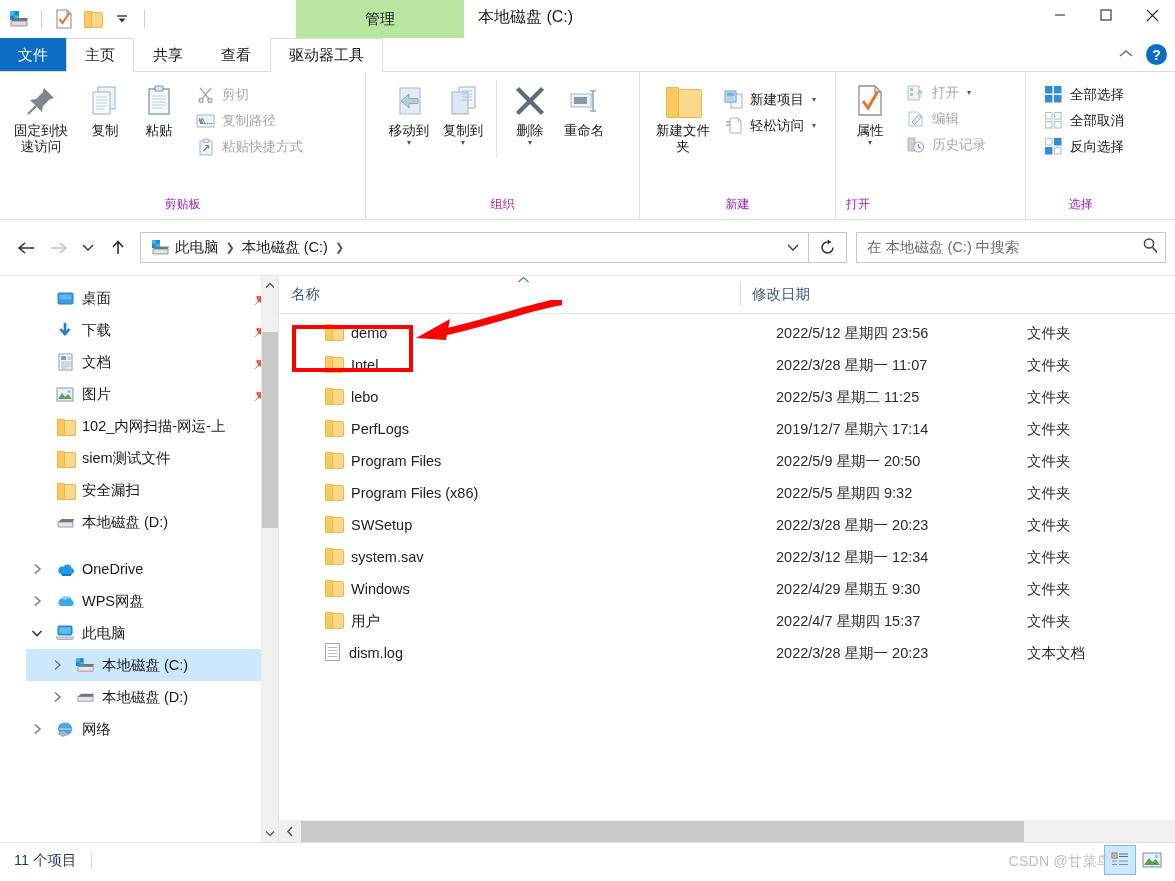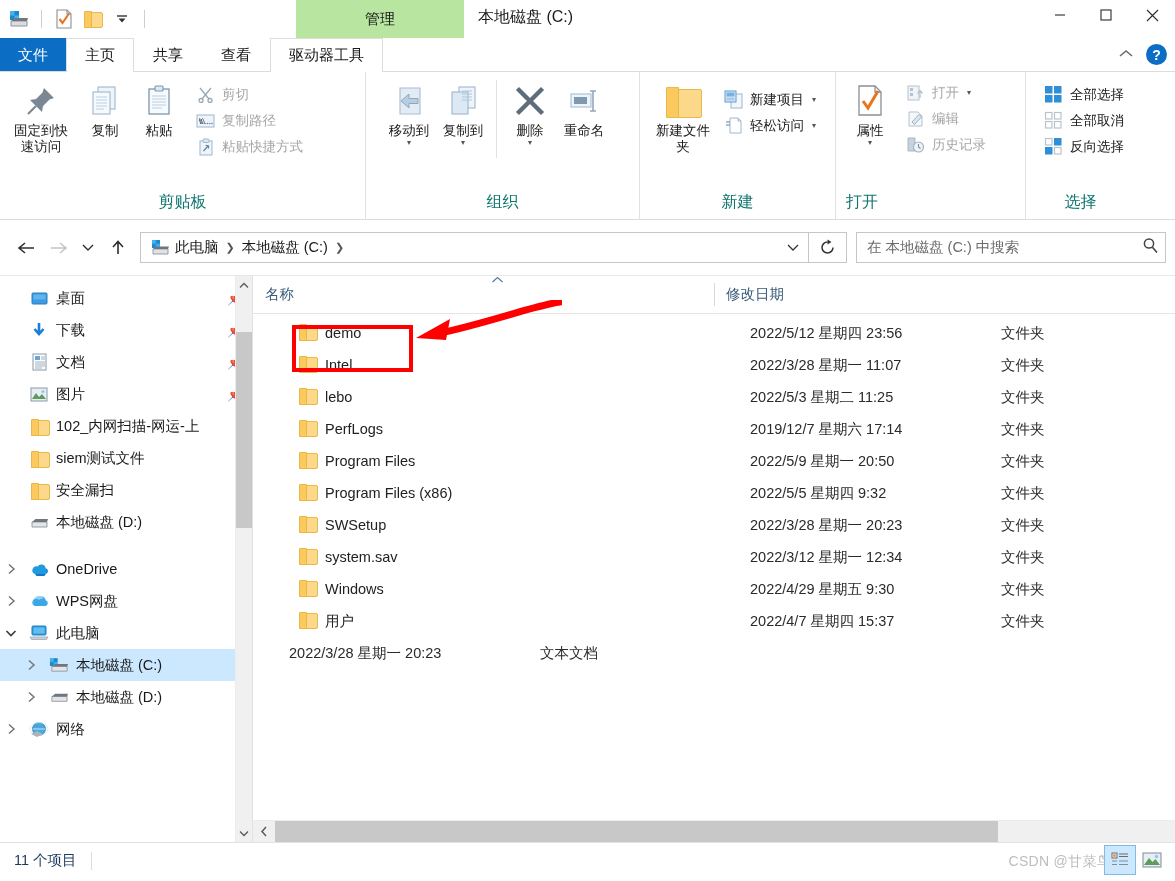--- a/index.html
+++ b/index.html
@@ -92,21 +92,21 @@
   .rgroup{
     position:relative;
     display:flex; flex-direction:column;
     justify-content:space-between;
     padding:6px 0 2px 0;
     border-right:1px solid #e2e2e2;
   }
   .rgroup:last-child{ border-right:none; }
   .rgrow{ display:flex; align-items:flex-start; padding:0 4px; flex:1; }
   .rglabel{
-    text-align:center; font-size:16px; color:#0f766e;
+    text-align:center; font-size:12px; color:#a21caf;
     padding-bottom:4px;
   }
   .bigbtn{
     width:auto; min-width:54px; max-width:74px;
     display:flex; flex-direction:column; align-items:center;
     padding:4px 6px 2px 6px; font-size:13.5px; color:#1a1a1a;
     line-height:1.22; text-align:center; cursor:default;
   }
   .bigbtn .gl{ margin-bottom:3px; height:38px; display:flex;align-items:center;justify-content:center;}
   .smallcol{ display:flex; flex-direction:column; padding-top:4px; gap:1px;}
@@ -145,21 +145,21 @@
   }
   .searchbox{
     width:310px; height:31px; border:1px solid #c6c6c6; background:#fff;
     display:flex;align-items:center; padding:0 6px 0 10px; margin-left:9px;
     font-size:14.5px; color:#6b6b6b;
   }
   .searchbox .mag{ margin-left:auto; font-size:16px; color:#444; }
 
   
   .main{
-    display:flex; height:566px; background:#fff;
+    display:flex; height:566px; background:#fff;margin-left:26px;
   }
   .nav-pane{
     width:252px; position:relative; overflow:hidden;
     padding-top:6px; background:#fff;
   }
   .nav-scroll{
     position:absolute; right:0; top:0; width:17px; height:100%;
     background:#f0f0f0; display:flex; flex-direction:column;
     border-left:1px solid #ececec;
   }
@@ -983,20 +983,24 @@
       <div class="row">
         <div class="r-name">
           <span><span class="folder"></span></span>
           <span>用户</span>
         </div>
         <div class="r-date">2022/4/7 星期四 15:37</div>
         <div class="r-type">文件夹</div>
       </div>
 
       <div class="row">
+        <div class="r-name">
+          <span><span class="doc"></span></span>
+          <span>dism.log</span>
+        </div>
         <div class="r-date">2022/3/28 星期一 20:23</div>
         <div class="r-type">文本文档</div>
       </div>
 
     </div>
 
     <div class="hscroll">
       <div class="hs-arrow">
         <svg width="8" height="11" viewBox="0 0 8 11">
             <path d="M6 1 L2 5.5 L6 10" stroke="#5a5a5a" stroke-width="1.5" fill="none"></path>

